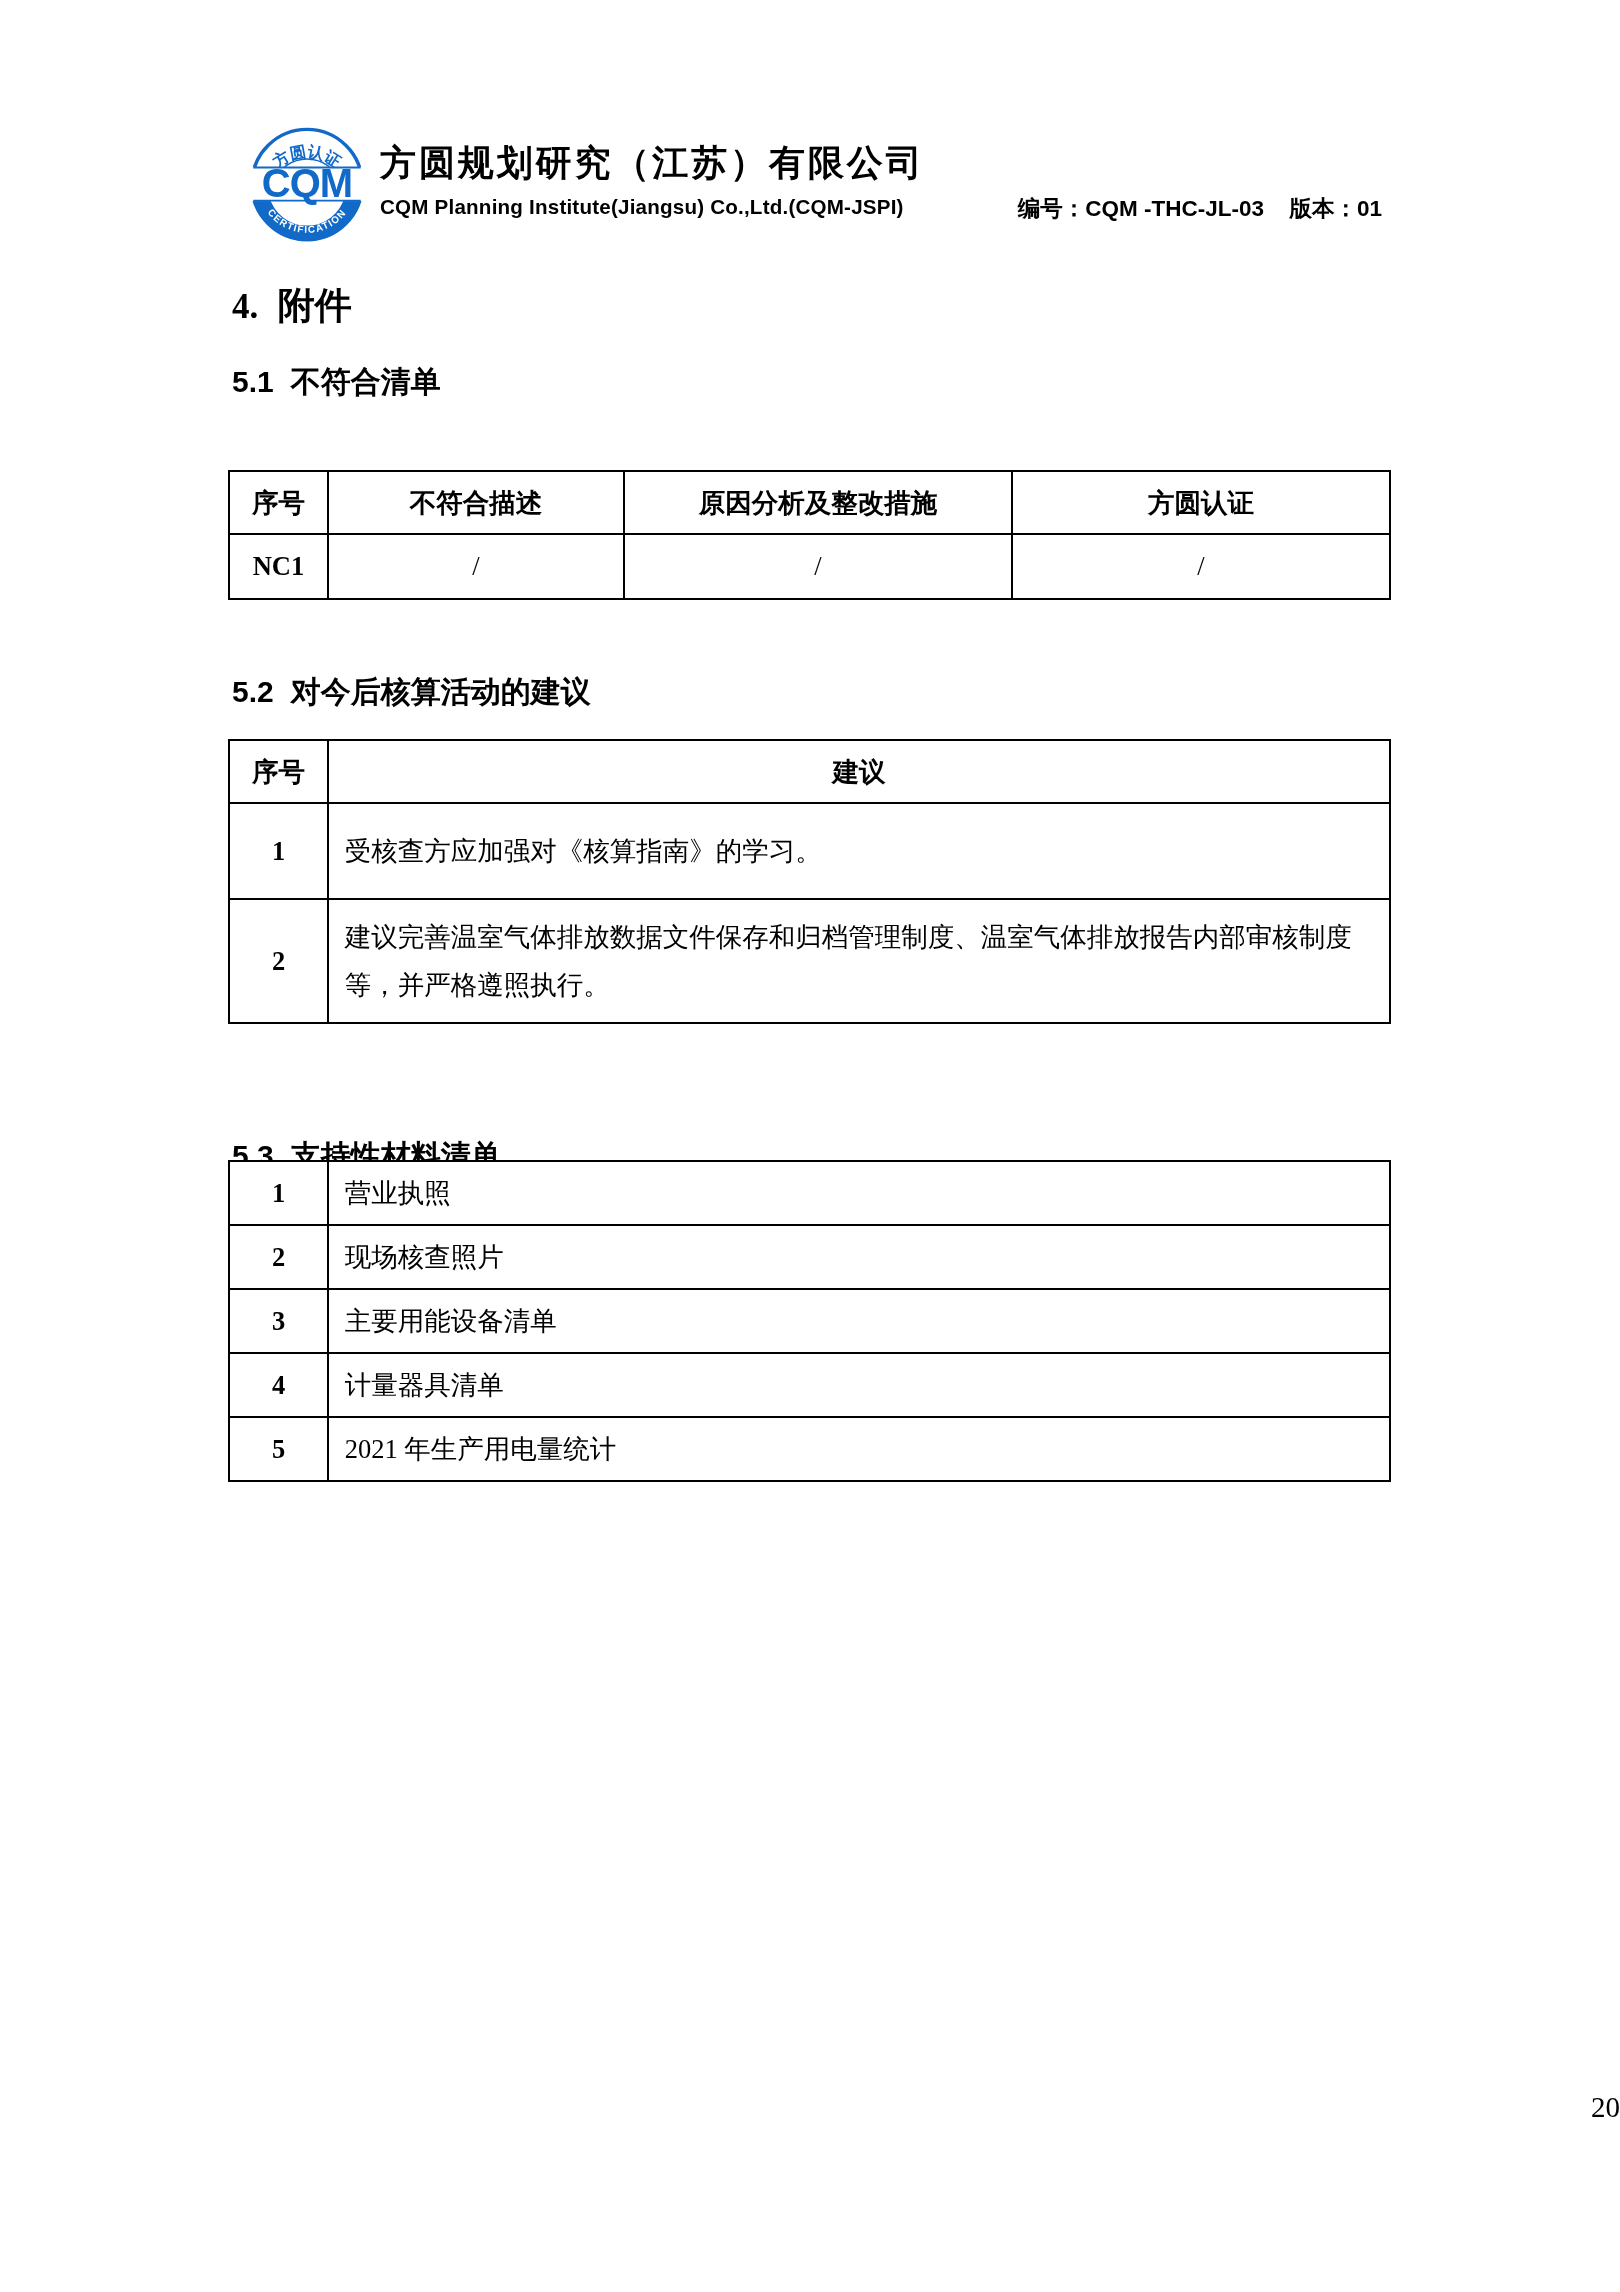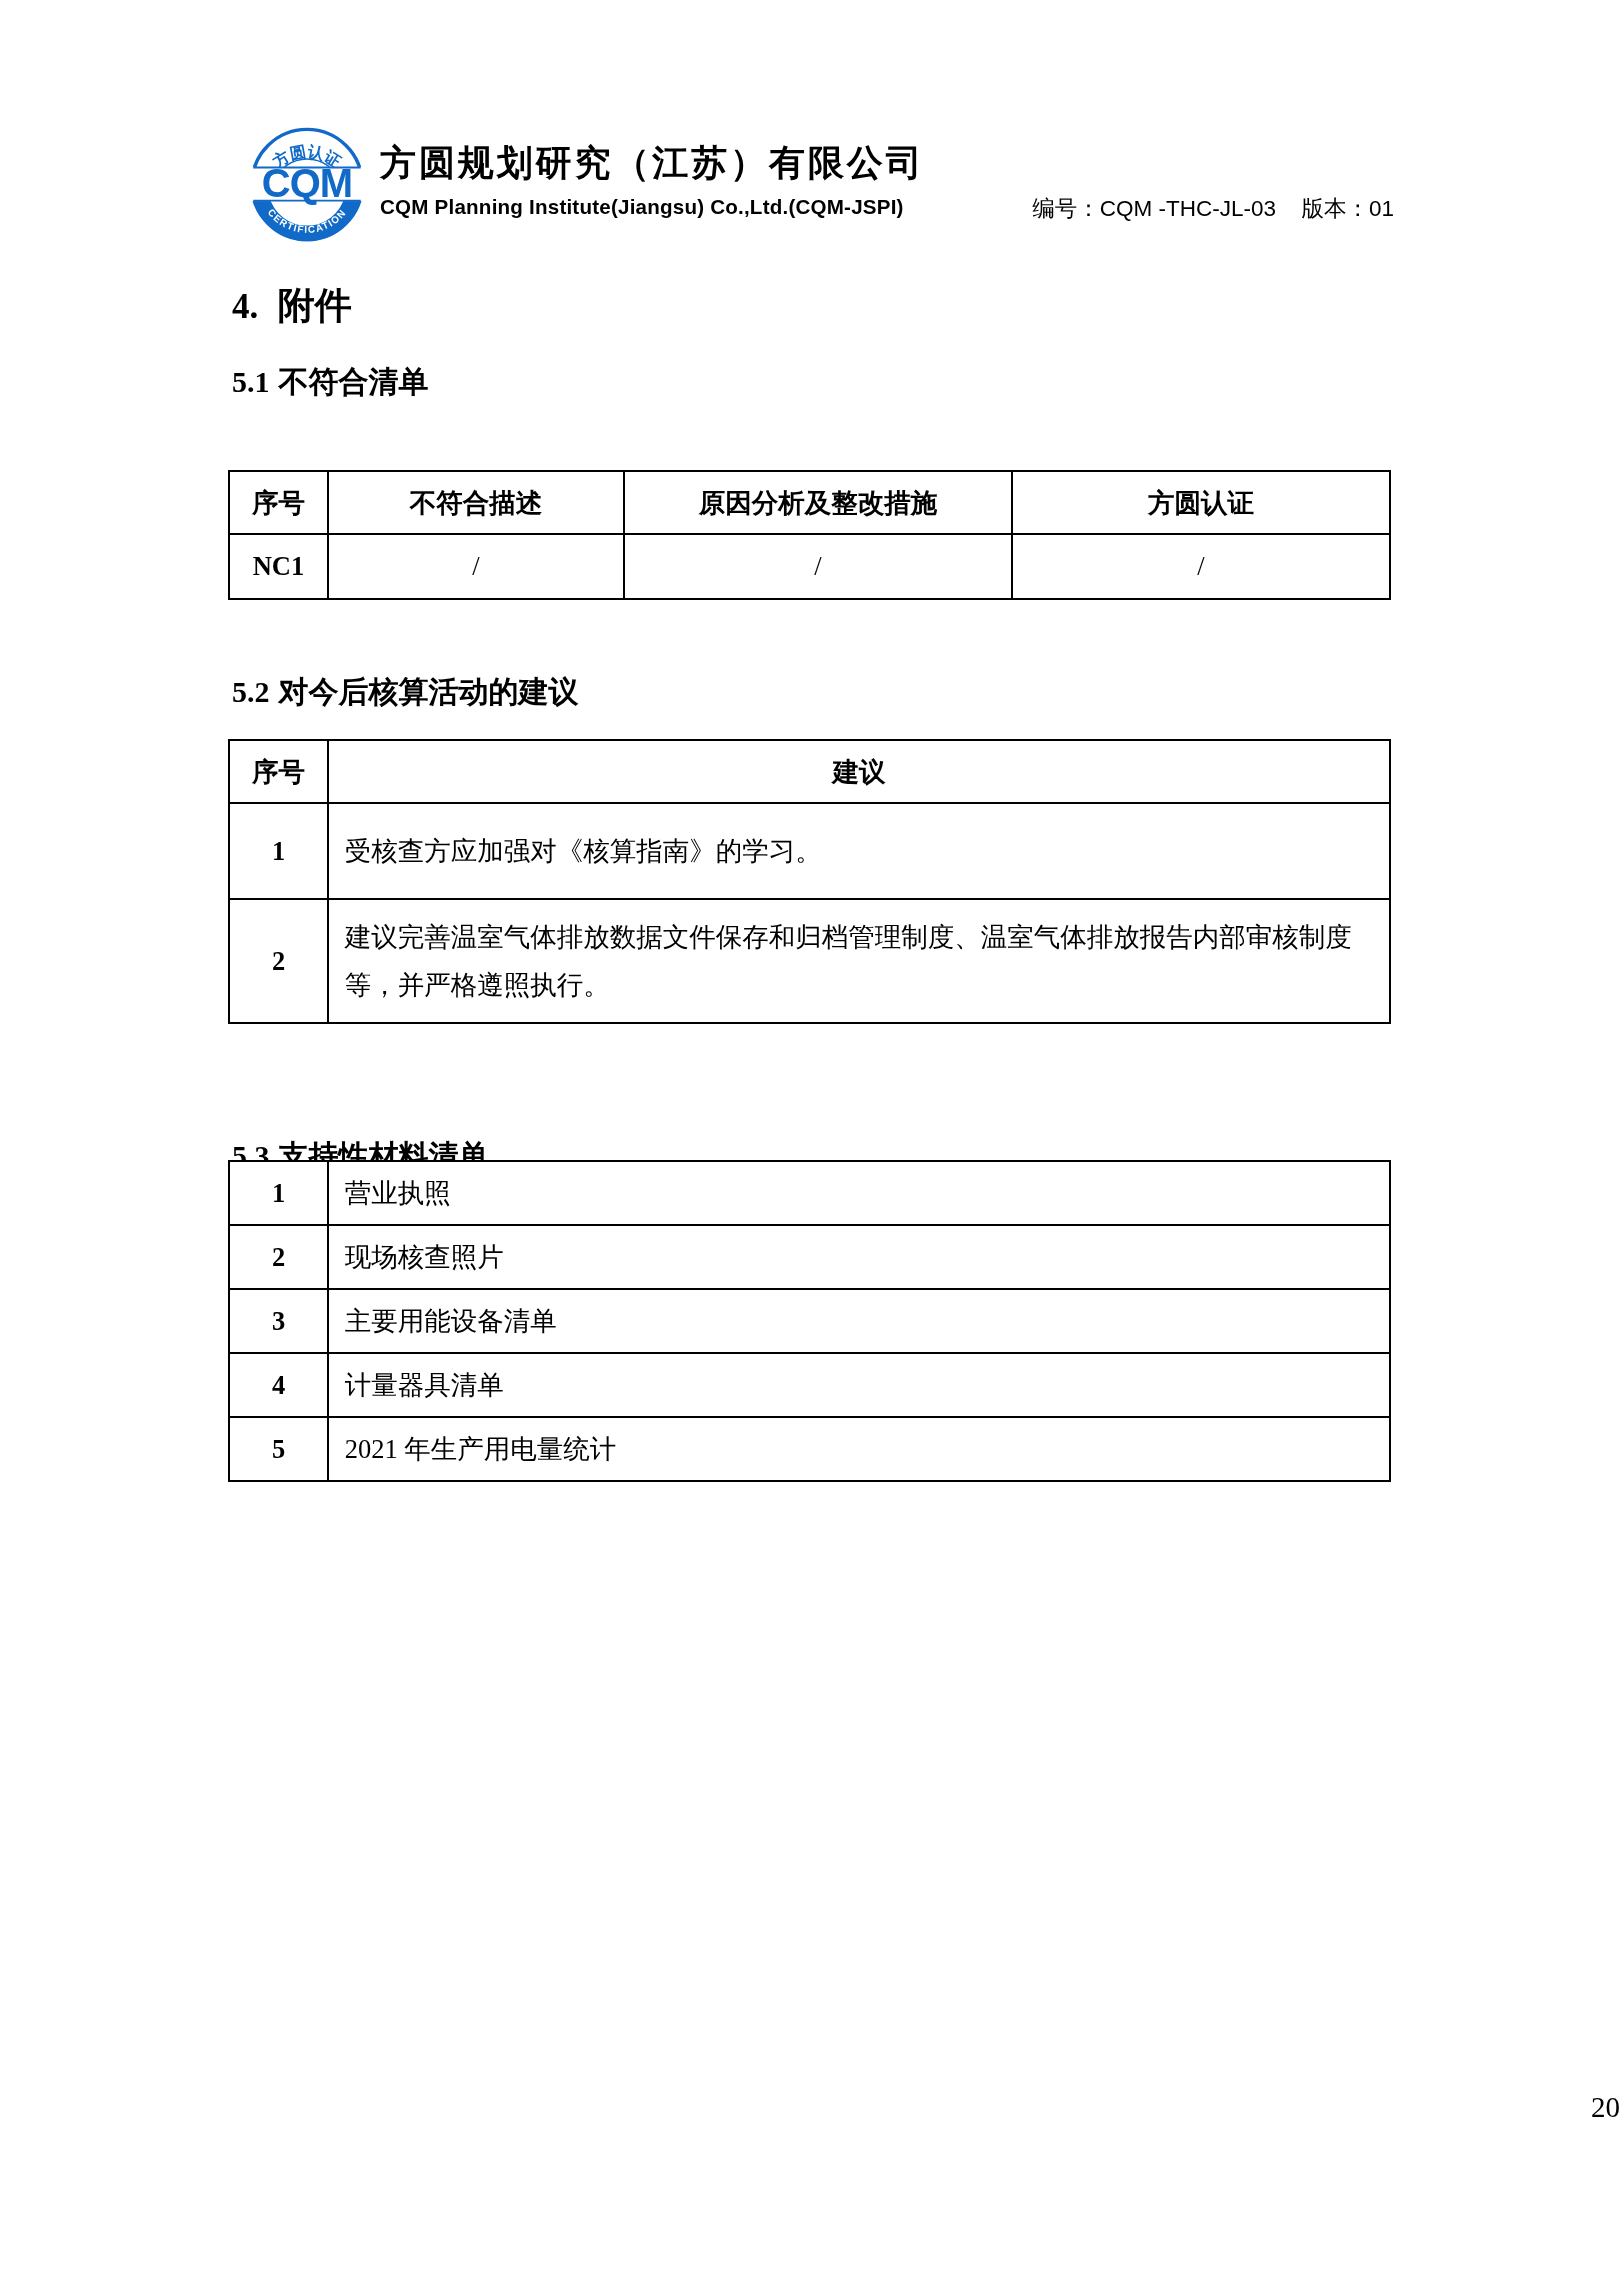--- a/index.html
+++ b/index.html
@@ -20,30 +20,30 @@
     font-weight:bold; font-size:36px; letter-spacing:2.9px;
     white-space:nowrap;
   }
   .company-en {
     position:absolute; left:380px; top:195px;
     font-family:"Liberation Sans", sans-serif;
     font-weight:600; font-size:20.6px; letter-spacing:0.2px;
     white-space:nowrap;
   }
   .doc-line {
-    position:absolute; top:193px; right:226px;
-    font-size:22.5px; white-space:nowrap;
+    position:absolute; top:193px; right:238px;
+    font-size:22.5px; white-space:nowrap;font-weight:bold;
   }
   .doc-line .gap { display:inline-block; width:25.5px; }
 
   
   .h1 { position:absolute; left:232px; top:281px; font-weight:bold; font-size:37px; white-space:nowrap; }
   .h1 .num { font-family:"Liberation Serif", serif; font-size:35px; margin-right:19.6px; }
   .h2 { position:absolute; left:232px; font-weight:bold; font-size:30px; white-space:nowrap; }
-  .h2 .num { font-family:Liberation Serif, serif; margin-right:9px; }
+  .h2 .num { font-family:Liberation Sans, sans-serif; margin-right:17px; }
   .h2-51 { top:362px; }
   .h2-52 { top:672px; }
   .h2-53 { top:1136px; }
 
   
   table.tbl {
     position:absolute; left:228px;
     border-collapse:collapse; table-layout:fixed;
     background:#fff;
   }

